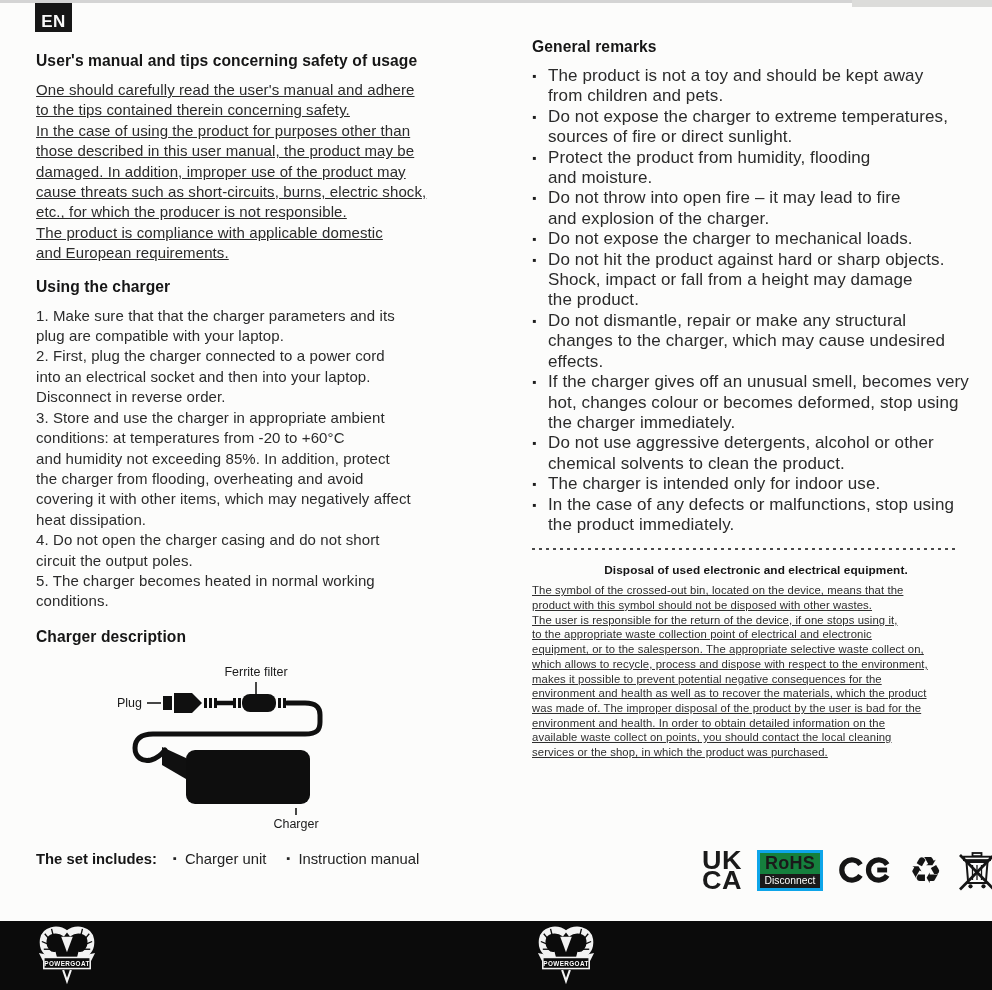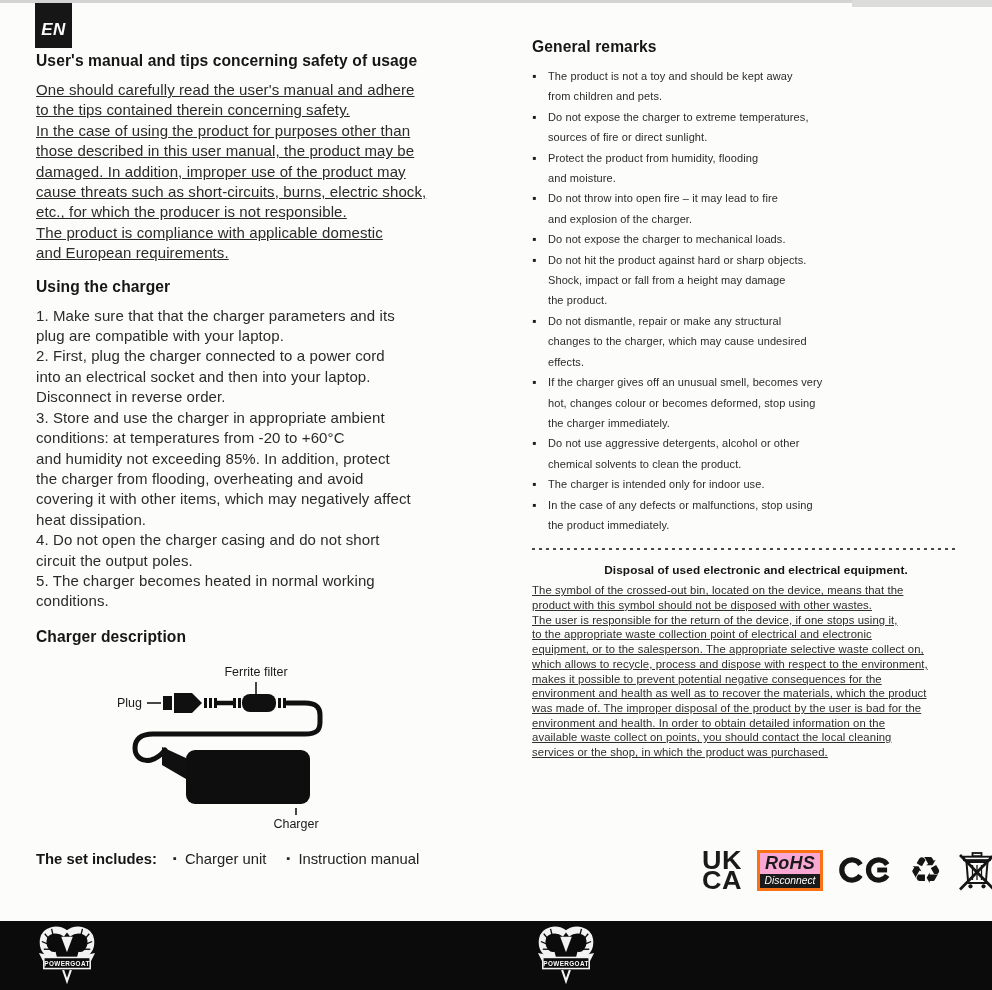--- a/index.html
+++ b/index.html
@@ -4,22 +4,22 @@
 <style>
   html,body{margin:0;padding:0;background:#e9e9e9;}
   .page{
     position:relative;width:992px;height:990px;background:#fcfcfb;overflow:hidden;
     font-family:"Liberation Sans",sans-serif;color:#2b2b2b;
   }
   .scan-top{position:absolute;top:0;left:0;width:992px;height:3px;background:#d4d4d4;}
   .scan-corner{position:absolute;top:0;right:0;width:140px;height:7px;background:#dcdcda;}
 
   .en-badge{
-    position:absolute;left:35px;top:3px;width:37px;height:45px;background:#161616;
-    display:flex;align-items:center;justify-content:center;font-style:italic;
+    position:absolute;left:35px;top:3px;width:37px;height:29px;background:#161616;
+    display:flex;align-items:center;justify-content:center;
   }
   .en-badge span{color:#fafafa;font-weight:bold;font-size:17px;letter-spacing:0.5px;margin-top:9px;}
 
   .col{position:absolute;}
   .col-left{left:36px;top:52px;width:464px;}
   .col-right{left:532px;top:38px;width:448px;}
 
   h2{font-size:15.6px;font-weight:bold;color:#161616;margin:0 0 10px;letter-spacing:0.1px;}
   h2.using-heading{margin:14px 0 10px;}
   h2.desc-heading{margin:16px 0 2px;}
@@ -32,32 +32,32 @@
   .diagram{display:block;margin:6px 0 0 22px;}
   .diagram text{font-family:"Liberation Sans",sans-serif;}
 
   .set-includes{margin-top:14px;font-size:14.8px;color:#222;}
   .set-includes .si-label{font-weight:bold;color:#161616;margin-right:12px;}
   .si-item{margin-right:16px;}
   .sq{font-size:11px;vertical-align:2px;margin-right:8px;color:#222;}
 
   .bullets .bullet-item{display:flex;}
   .bullets .bullet{flex:0 0 16px;width:16px;font-size:12px;line-height:20.4px;color:#1d1d1d;}
-  .bullets .bullet-text{white-space:pre-line;font-size:11px;line-height:20.4px;letter-spacing:0.1px;}
+  .bullets .bullet-text{white-space:pre-line;font-size:17px;line-height:20.4px;letter-spacing:0.1px;}
 
   .dashed-sep{
     margin-top:13px;width:424px;height:2px;
     background:repeating-linear-gradient(90deg,#4a4a4a 0 3px,transparent 3px 7px);
   }
   .small-text{font-size:11.3px;line-height:14.7px;margin:0;color:#2e2e2e;width:448px;letter-spacing:0.1px;}
 
   .certs{position:absolute;left:702px;top:846px;height:48px;display:flex;align-items:center;gap:15px;}
   .ukca{display:flex;flex-direction:column;font-weight:bold;color:#1a1a1a;
         font-size:27px;line-height:20.5px;letter-spacing:0.5px;transform:scaleY(0.95);}
-  .rohs{width:60px;border:3px solid #f97316;text-align:center;background:#f9a8d4;font-style:italic;}
+  .rohs{width:60px;border:3px solid #0ea5e9;text-align:center;background:#15803d;}
   .rohs-title{display:block;font-size:18px;font-weight:bold;color:#1a1a1a;line-height:21px;letter-spacing:0.3px;}
   .rohs-sub{display:block;background:#1a1a1a;color:#fdfdfd;font-size:10.3px;line-height:13px;padding-bottom:1px;}
   .recycle{font-family:"DejaVu Sans",sans-serif;font-size:37px;line-height:1;color:#151515;}
 
   .footer{position:absolute;left:0;top:921px;width:992px;height:69px;background:#0b0b0b;}
   .goat{position:absolute;top:4px;width:58px;height:62px;}
   .goat-left{left:38px;}
   .goat-right{left:537px;}
   .goat text{font-family:"Liberation Sans",sans-serif;}
 </style>

